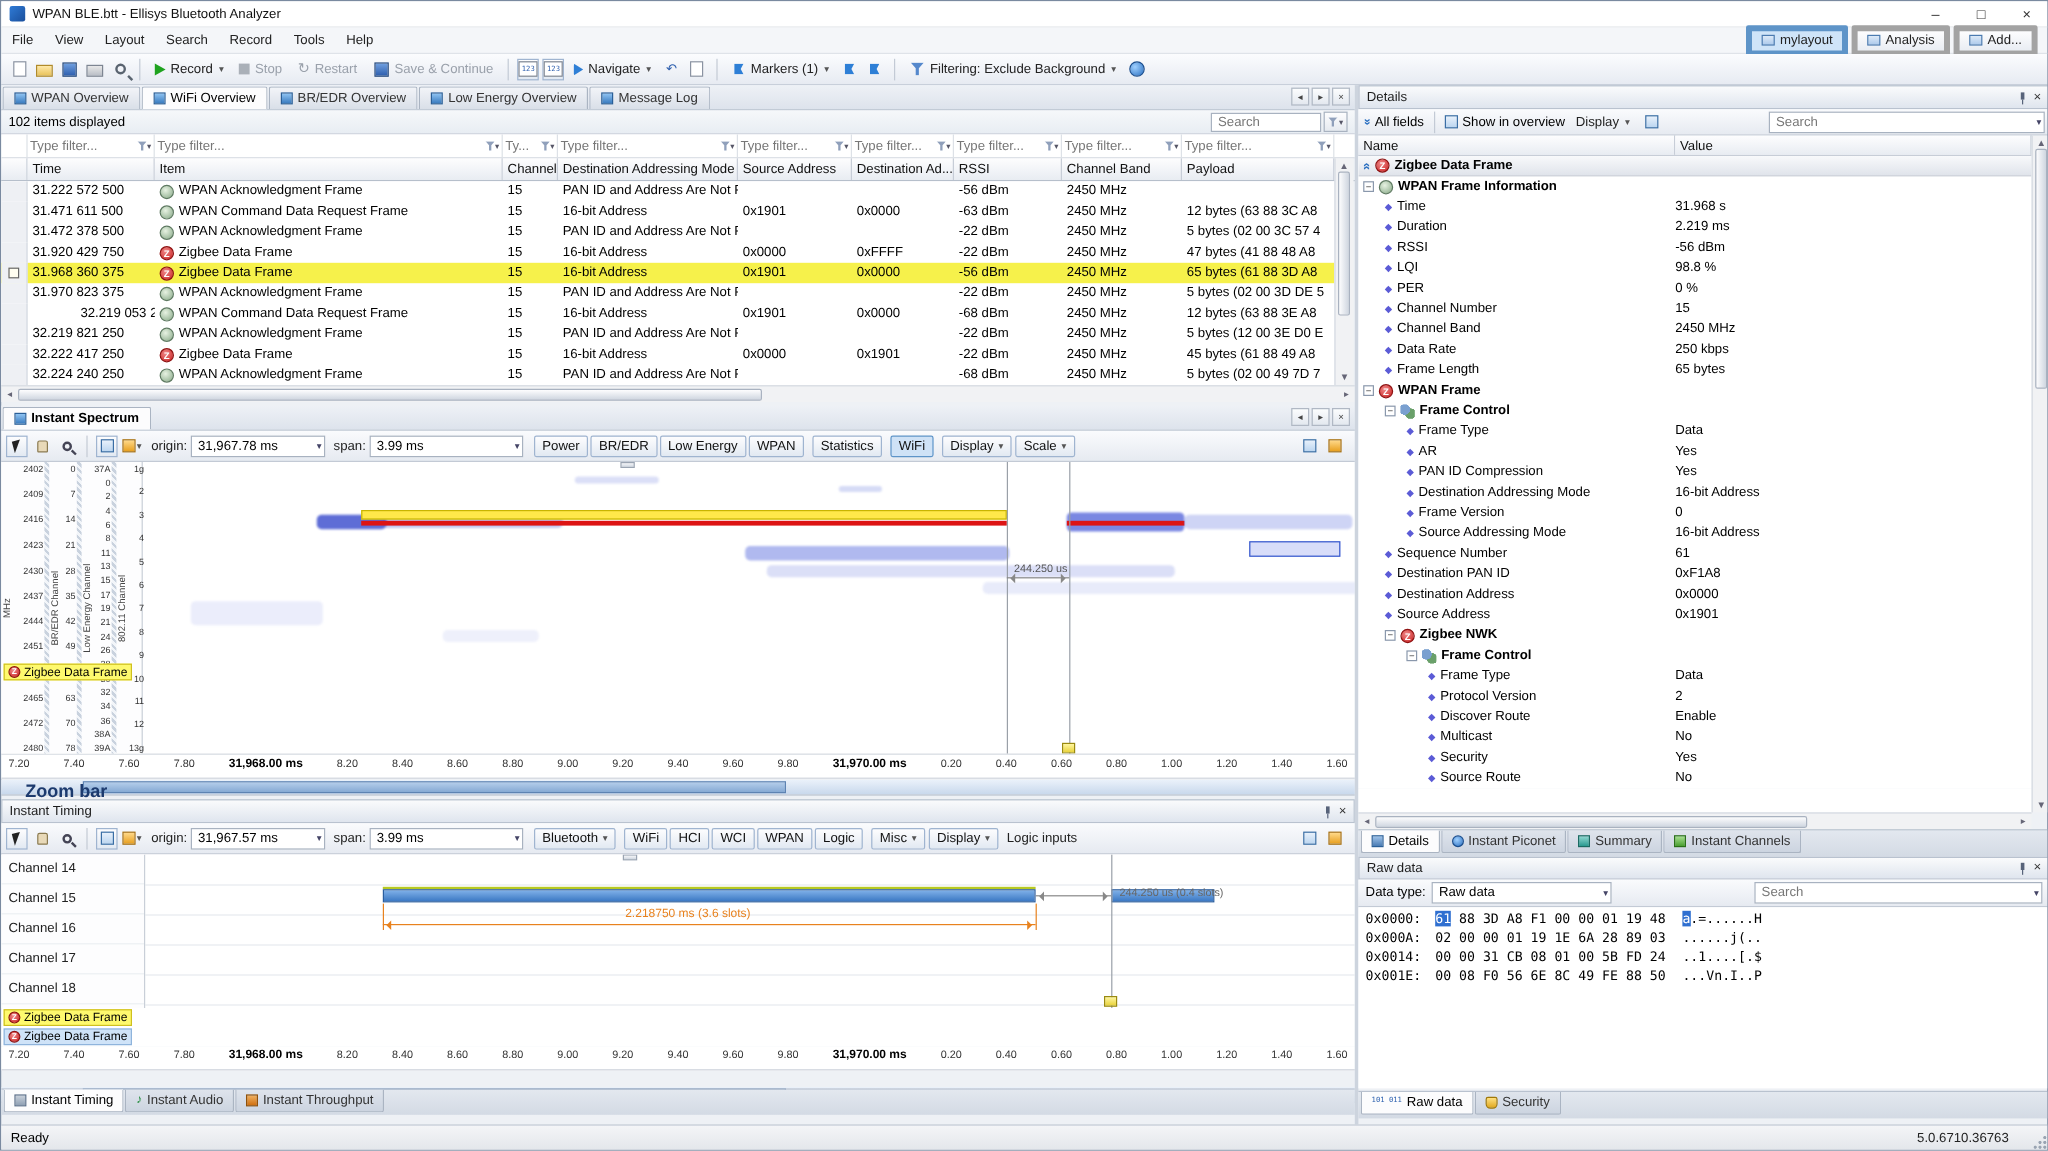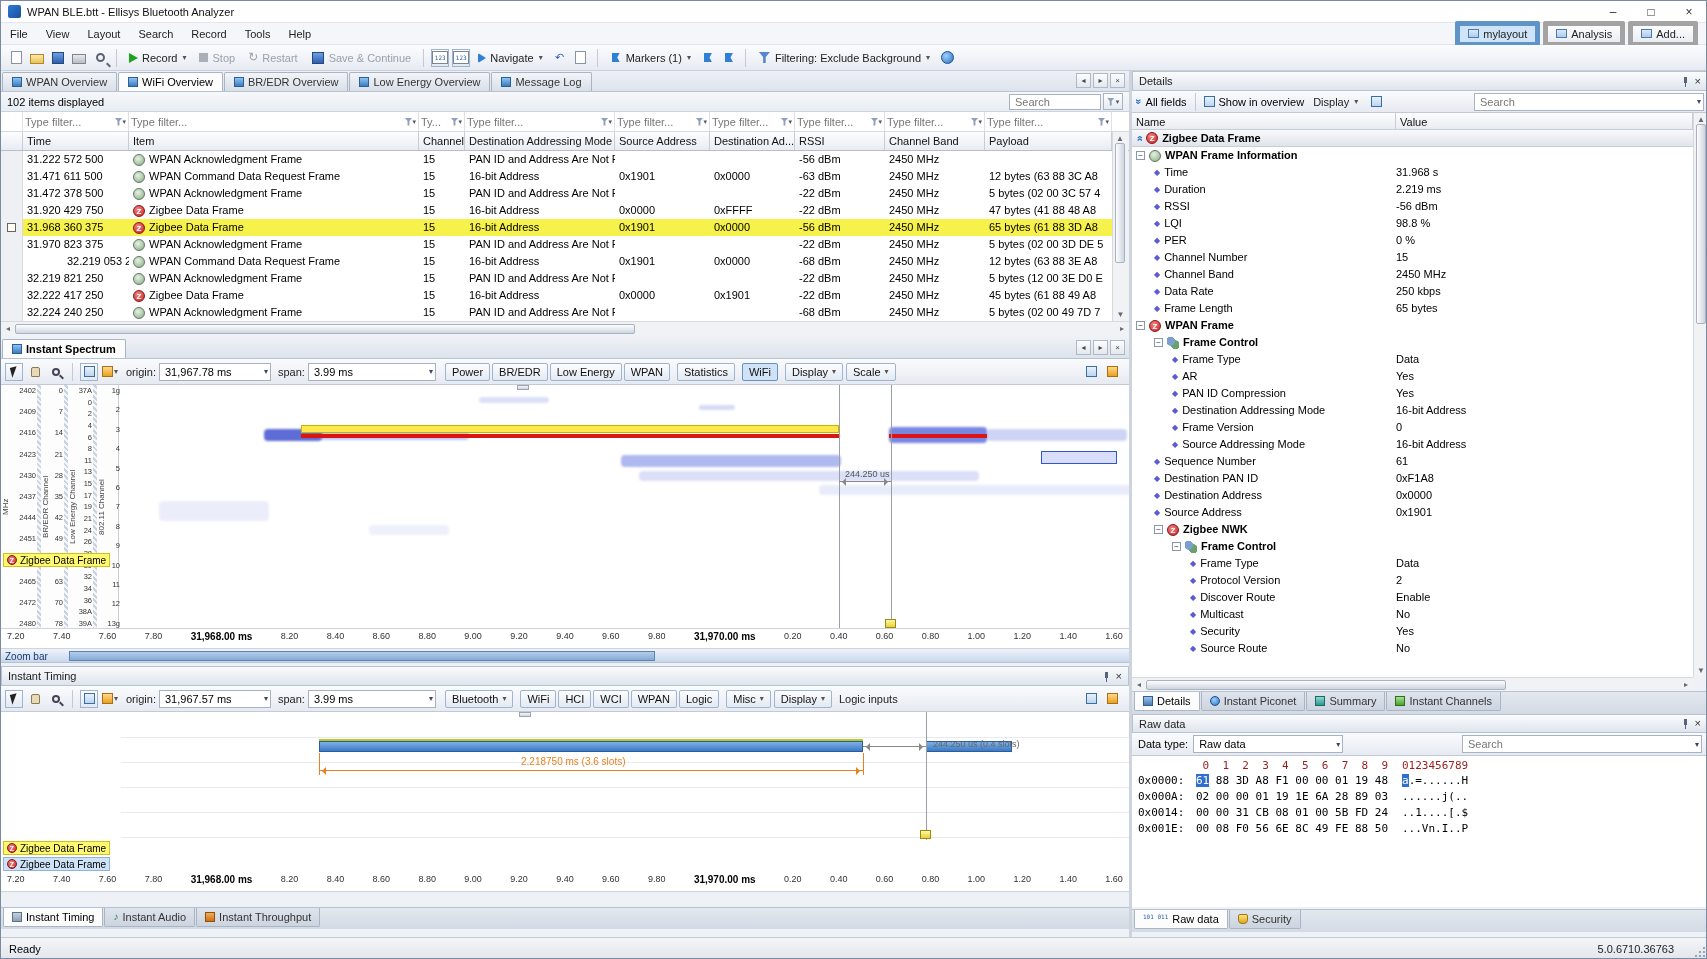--- a/index.html
+++ b/index.html
@@ -127,21 +127,21 @@
 .tophandle{position:absolute;width:12px;height:5px;background:linear-gradient(#f6f7f9,#cfd6e0);border:1px solid #9aa4b2;}
 .frame-tag{position:absolute;display:flex;align-items:center;gap:3px;padding:0 3px;height:14px;font-size:10px;white-space:nowrap;}
 .frame-tag.yellow{background:#fef96e;border:1px solid #cfc020;}
 .frame-tag.blue{background:#cfe3f8;border:1px solid #8fb4dc;}
 .timeaxis{width:1128px;height:20px;background:#fff;border-bottom:1px solid #cfd4dc;display:flex;align-items:flex-start;justify-content:space-between;padding:2px 6px 0;}
 .tick{font-size:9px;color:#333;white-space:nowrap;}
 .tick.major{font-weight:bold;color:#000;font-size:10px;}
 #sp-axis{left:0;top:628px;}
 .zoombar{width:1128px;height:13px;background:linear-gradient(#eaf1fa,#c8d8ec);border-bottom:1px solid #b9c2cf;position:relative;}
 .zoomthumb{position:absolute;top:1px;bottom:1px;left:6%;width:52%;background:linear-gradient(#b4cdea,#86aad4);border:1px solid #5d83b2;}
-.zoomlabel{position:absolute;left:4px;top:1px;font-size:10px;color:#1c3a6e;}
+.zoomlabel{position:absolute;left:20px;top:1px;font-size:15px;color:#1c3a6e;font-weight:bold;}
 #sp-zoom{left:0;top:649px;}
 
 
 #tm-title{left:0;top:665px;width:1128px;height:20px;}
 #tm-toolbar{left:0;top:685px;}
 #tm-chart{left:0;top:711px;width:1128px;height:128px;background:#fff;overflow:hidden;}
 #tm-gutter{position:absolute;left:0;top:0;width:120px;height:160px;background:#fdfdfe;border-right:1px solid #c9cfd8;}
 .tmch{height:25px;line-height:24px;padding-left:6px;color:#222;border-bottom:1px solid #eceff3;}
 #tm-plot{position:absolute;left:120px;top:0;width:1008px;height:128px;}
 .rowline{position:absolute;left:0;right:0;height:1px;background:#e7eaef;}
@@ -896,20 +896,27 @@
       <div class="tbar" style="left:805px;top:29px;width:86px;"></div>
       <div class="oline" style="left:198px;top:41px;height:22px;"></div>
       <div class="oline" style="left:742px;top:41px;height:22px;"></div>
       <div class="dim" style="left:198px;top:58px;width:544px;color:#e8821e;"></div>
       <div id="tm-dim-orange-label" style="left:400px;top:44px;">2.218750 ms  (3.6 slots)</div>
       <div class="dim" style="left:742px;top:34px;width:63px;color:#888;"></div>
       <div id="tm-dim-gray-label" style="left:812px;top:27px;">244.250 us  (0.4 slots)</div>
       <div class="vline" style="left:805px;"></div>
       <div class="handle" style="left:799px;top:118px;"></div>
     </div>
+    <div id="tm-gutter">
+        <div class="tmch">Channel 14</div>
+        <div class="tmch">Channel 15</div>
+        <div class="tmch">Channel 16</div>
+        <div class="tmch">Channel 17</div>
+        <div class="tmch">Channel 18</div>
+      </div>
   </div>
 
   <div id="tm-labels" class="abs">
       <div class="frame-tag yellow" style="position: absolute; left: 2px; top: 1px;">
         <span class="icon-zigbee small">Z</span>
         <span>Zigbee Data Frame</span>
       </div>
       <div class="frame-tag blue" style="position: absolute; left: 2px; top: 17px;">
         <span class="icon-zigbee small">Z</span>
         <span>Zigbee Data Frame</span>
@@ -1265,25 +1272,20 @@
         <span class="cval">Raw data</span>
         <span class="caret" style="margin-left:auto;">▾</span>
       </span>
     <span class="combo" style="margin-left:auto;width:240px;color:#777;">
         <span class="cval">Search</span>
         <span class="caret" style="margin-left:auto;">▾</span>
       </span>
   </div>
 
   <div id="rd-hex" class="abs">
-    <div class="hexhead">
-      <span class="haddr"> </span>
-      <span class="hbytes"> 0  1  2  3  4  5  6  7  8  9</span>
-      <span class="hascii" style="color:#9b1c1c;">0123456789</span>
-    </div>
     <div id="hex-rows">
         <div class="hexrow"><span class="haddr">0x0000:</span><span class="hbytes"><span class="hsel">61</span><span> 88 3D A8 F1 00 00 01 19 48</span></span><span class="hascii"><span class="hsel">a</span><span>.=......H</span></span></div>
         <div class="hexrow"><span class="haddr">0x000A:</span><span class="hbytes"><span>02 00 00 01 19 1E 6A 28 89 03</span></span><span class="hascii"><span>......j(..</span></span></div>
         <div class="hexrow"><span class="haddr">0x0014:</span><span class="hbytes"><span>00 00 31 CB 08 01 00 5B FD 24</span></span><span class="hascii"><span>..1....[.$</span></span></div>
         <div class="hexrow"><span class="haddr">0x001E:</span><span class="hbytes"><span>00 08 F0 56 6E 8C 49 FE 88 50</span></span><span class="hascii"><span>...Vn.I..P</span></span></div>
       </div>
   </div>
 
   <div id="rd-tabs" class="abs bottabs">
       <span class="btab active">

